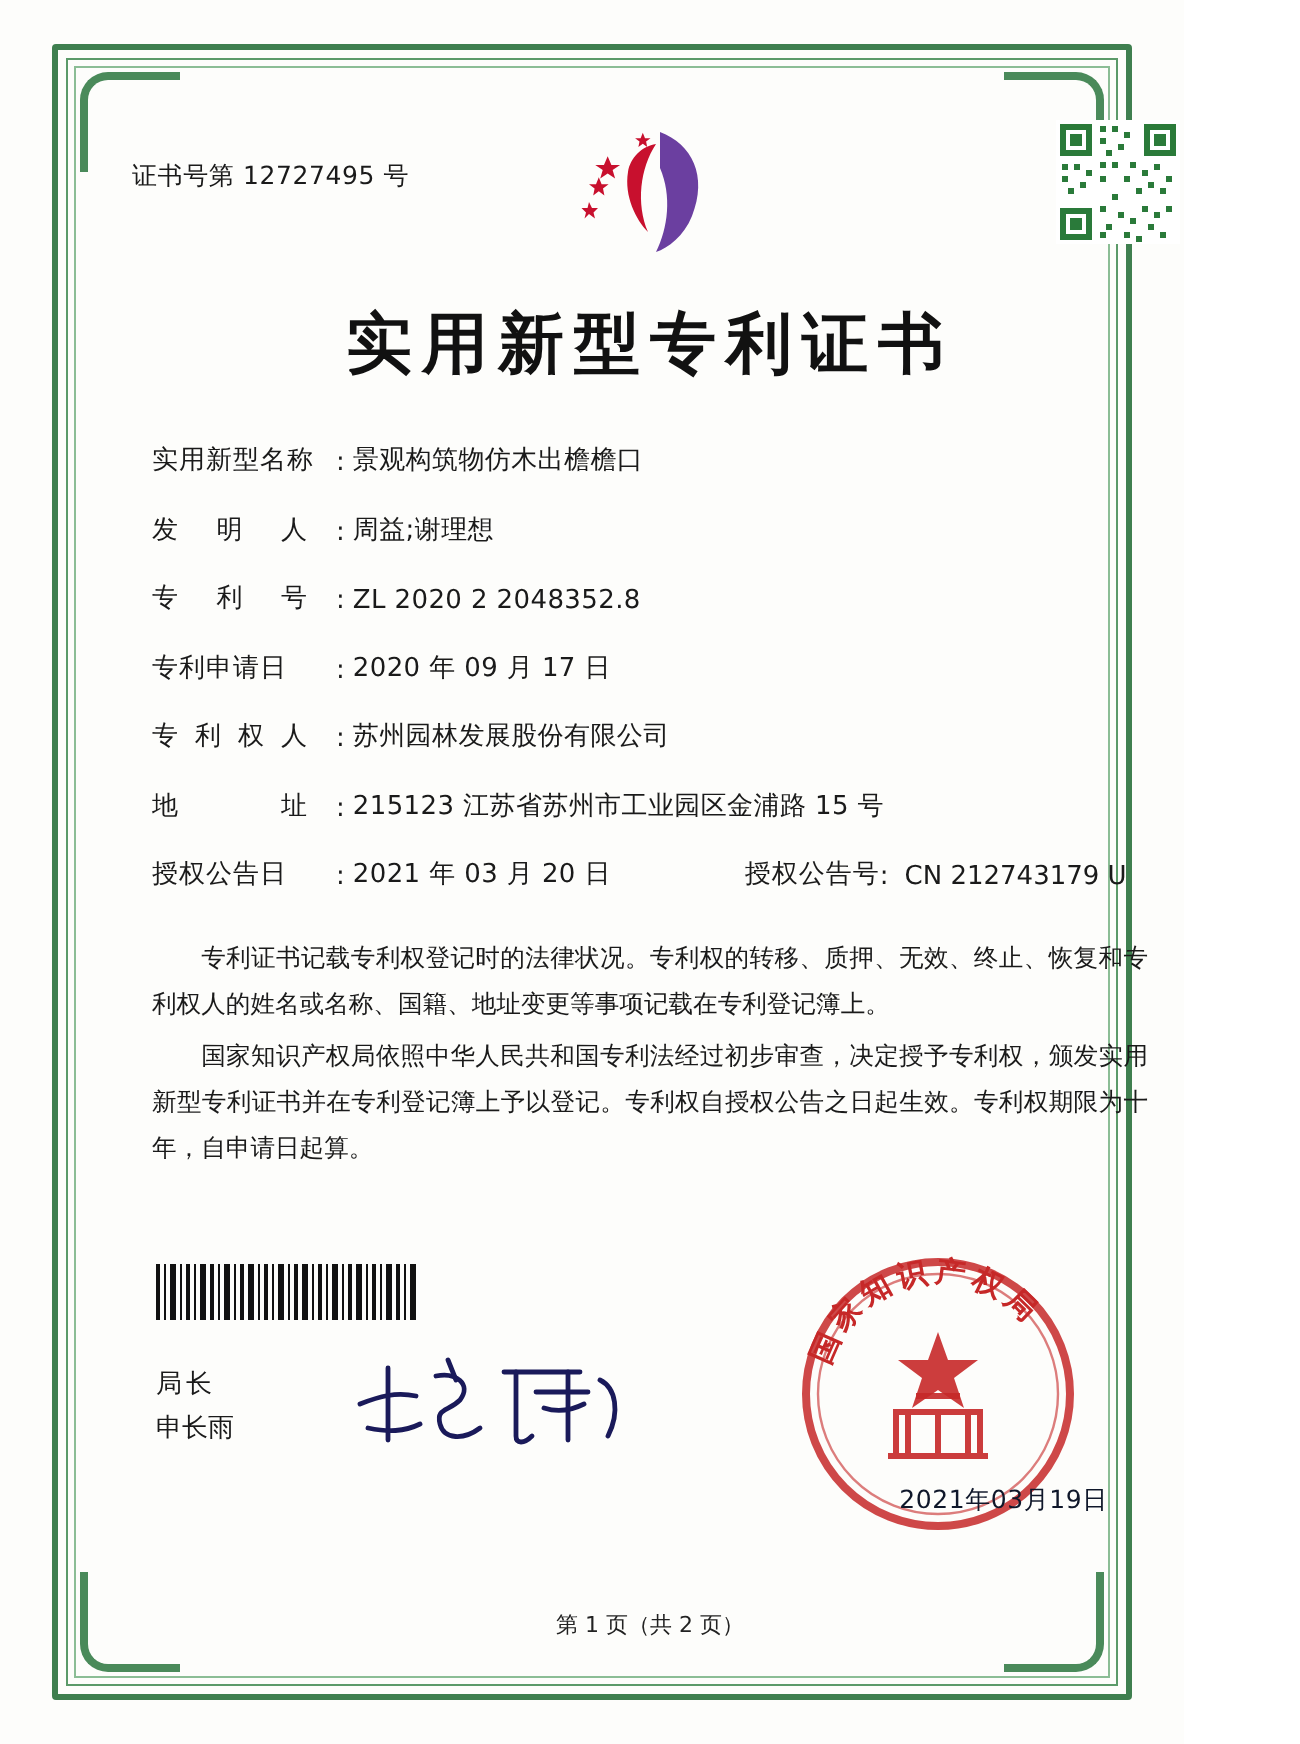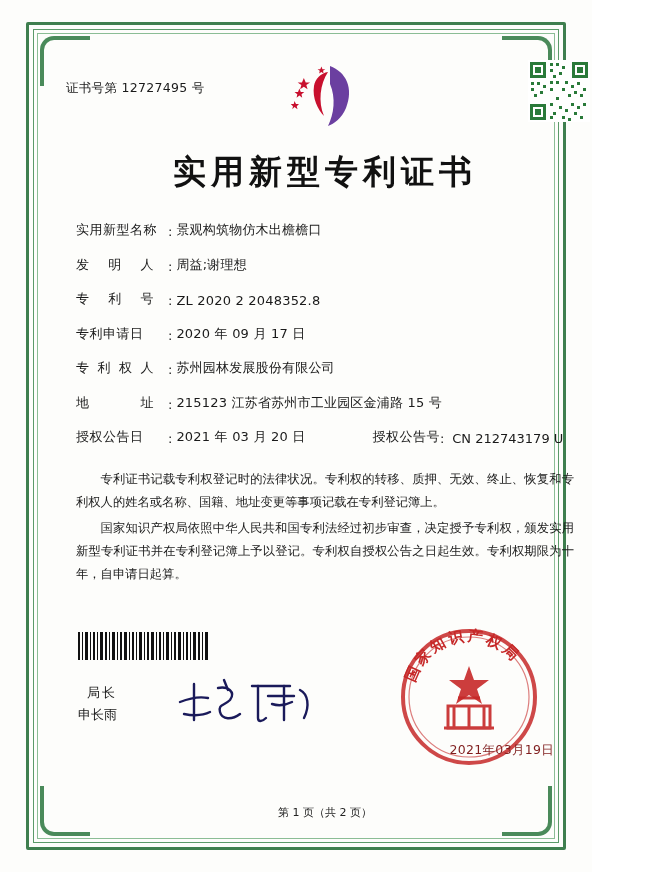--- a/index.html
+++ b/index.html
@@ -180,21 +180,20 @@
     width: 132px;
     height: 28px;
   }
   .director {
     position: absolute;
     left: 26px;
     top: 58px;
     font-size: 13px;
     line-height: 1.7;
     font-family: "DejaVu Sans", "Liberation Sans", sans-serif;
-    text-align: right;
   }
   .director .lbl { letter-spacing: 2px; }
   .signature {
     position: absolute;
     left: 120px;
     top: 48px;
     width: 150px;
     height: 60px;
   }
   .seal {
@@ -202,21 +201,21 @@
     right: 56px;
     top: 0px;
     width: 146px;
     height: 146px;
   }
   .seal-date {
     position: absolute;
     right: 44px;
     top: 118px;
     font-size: 12.5px;
-    color: #7f1d1d;
+    color: #0f172a;
     font-family: "DejaVu Sans", "Liberation Sans", sans-serif;
     letter-spacing: 0.3px;
   }
 
   .footer {
     position: absolute;
     left: 0;
     right: 0;
     bottom: 2px;
     text-align: center;

